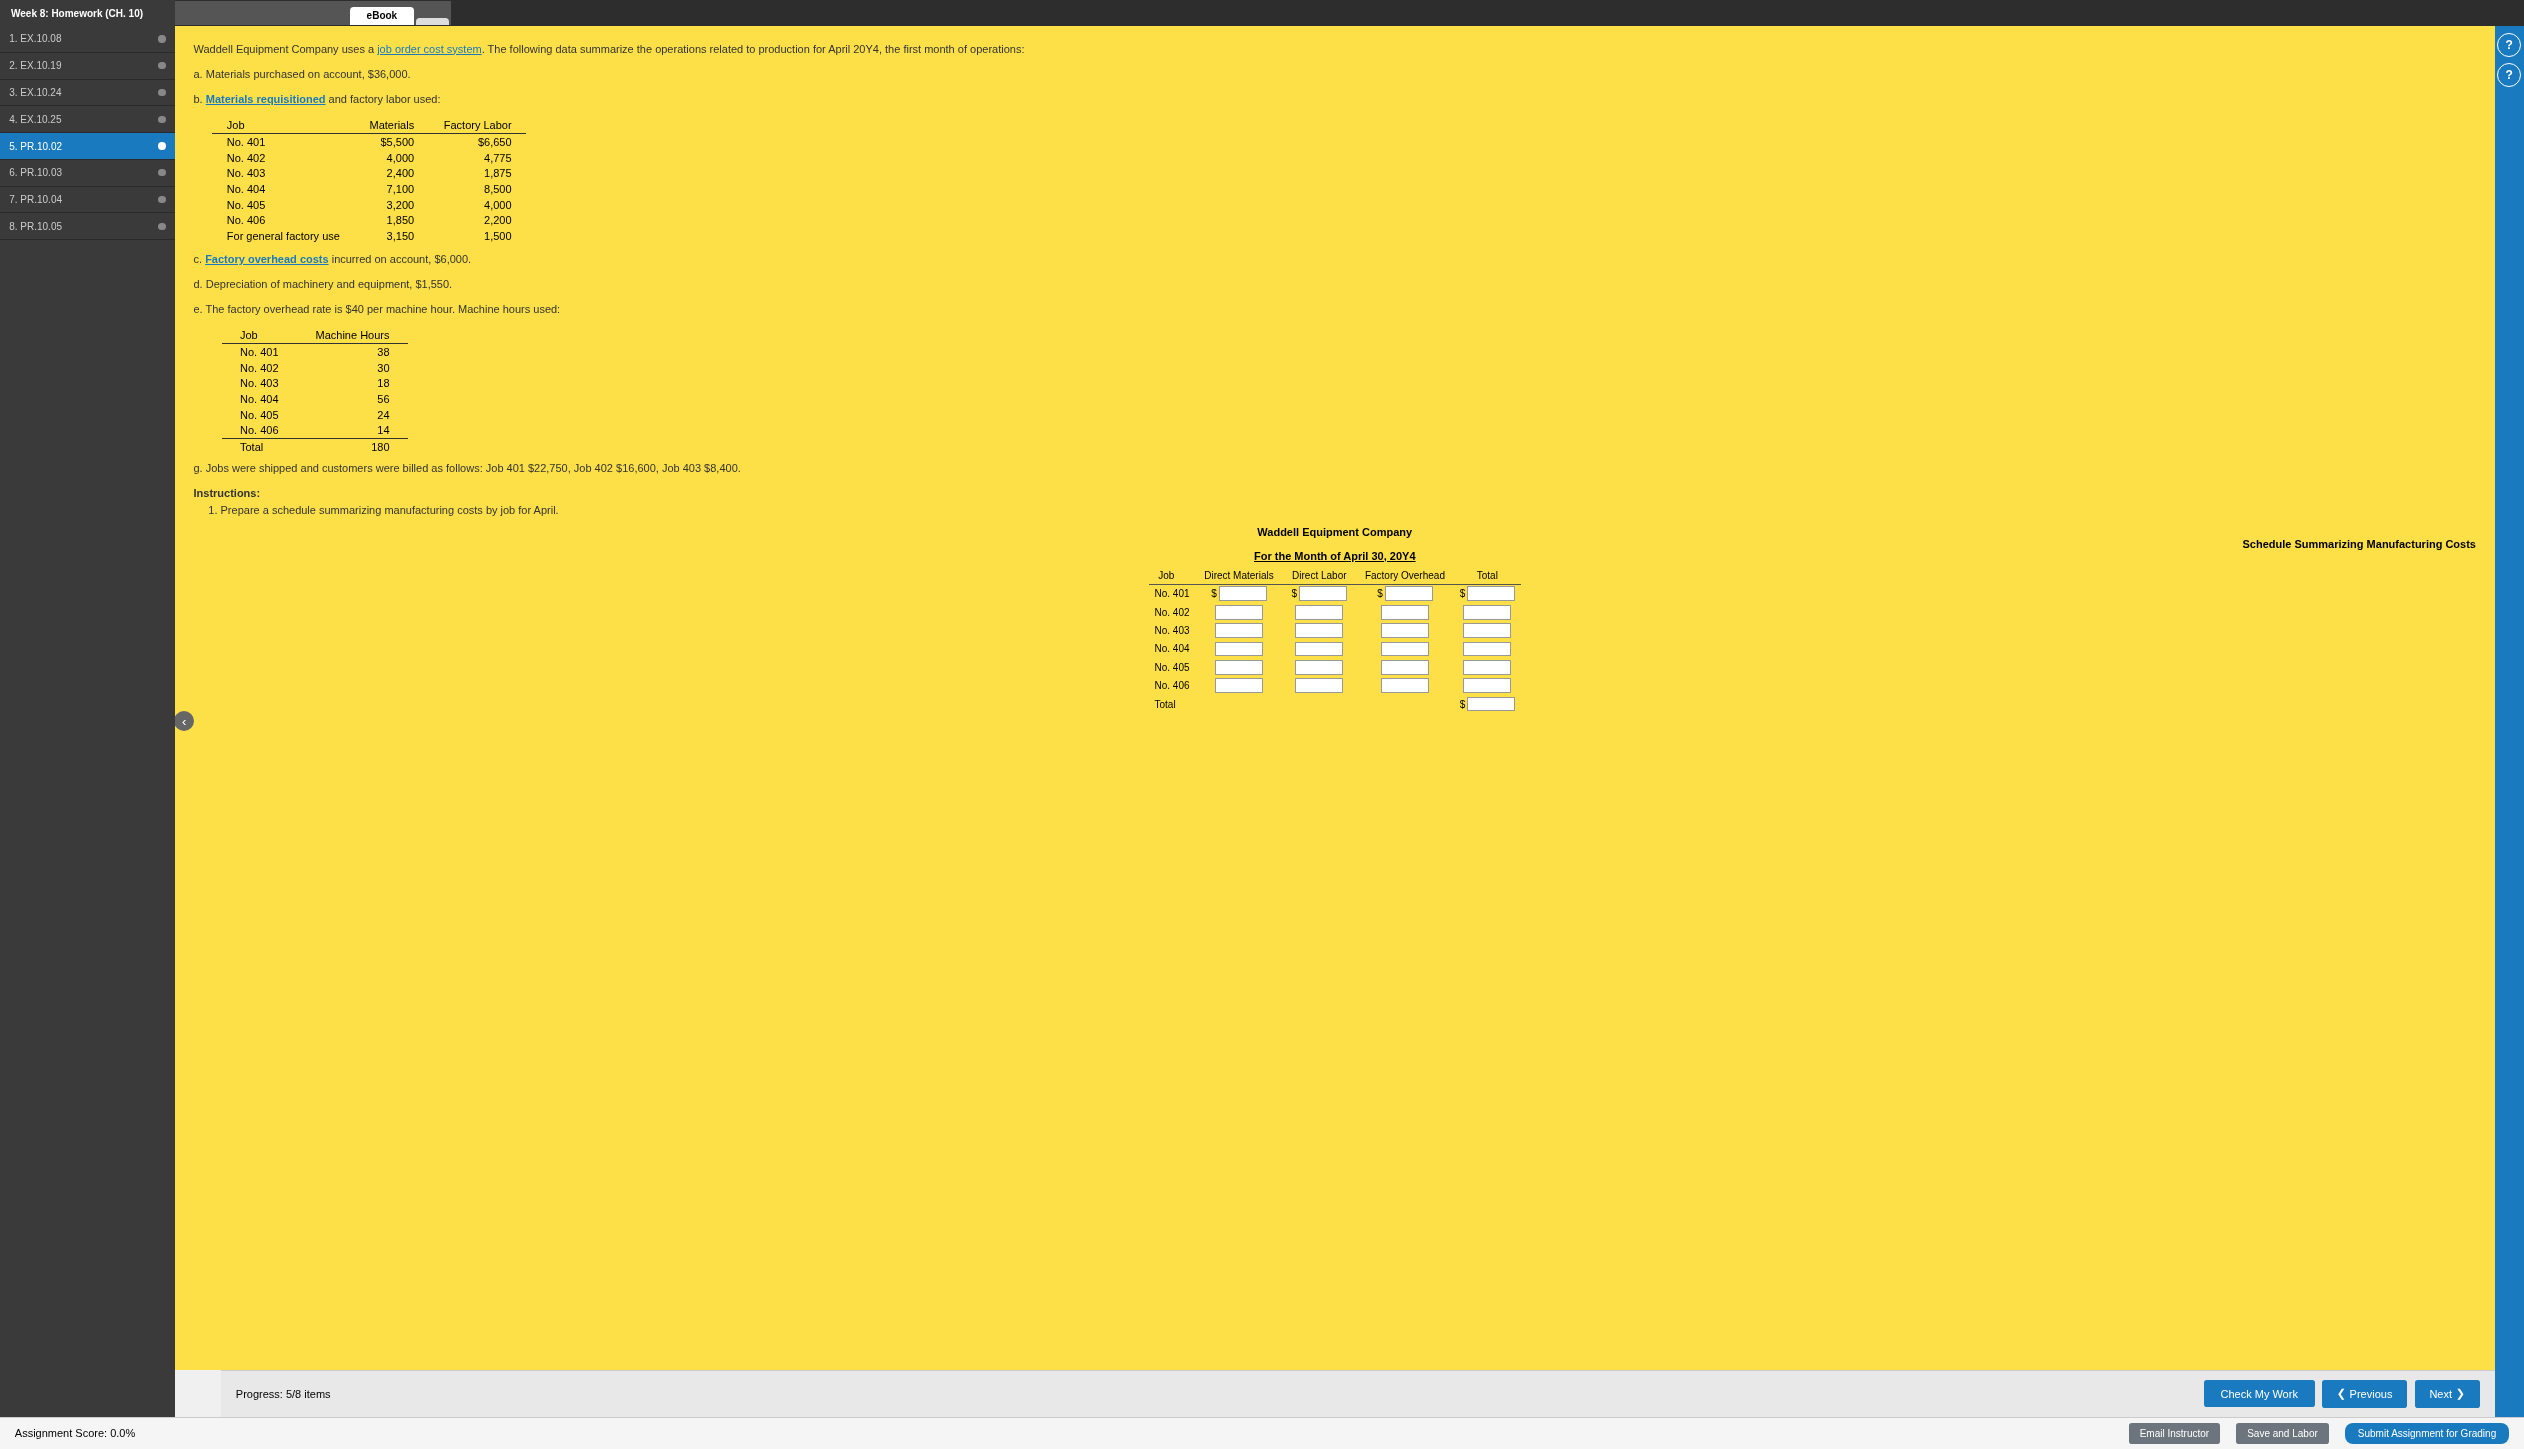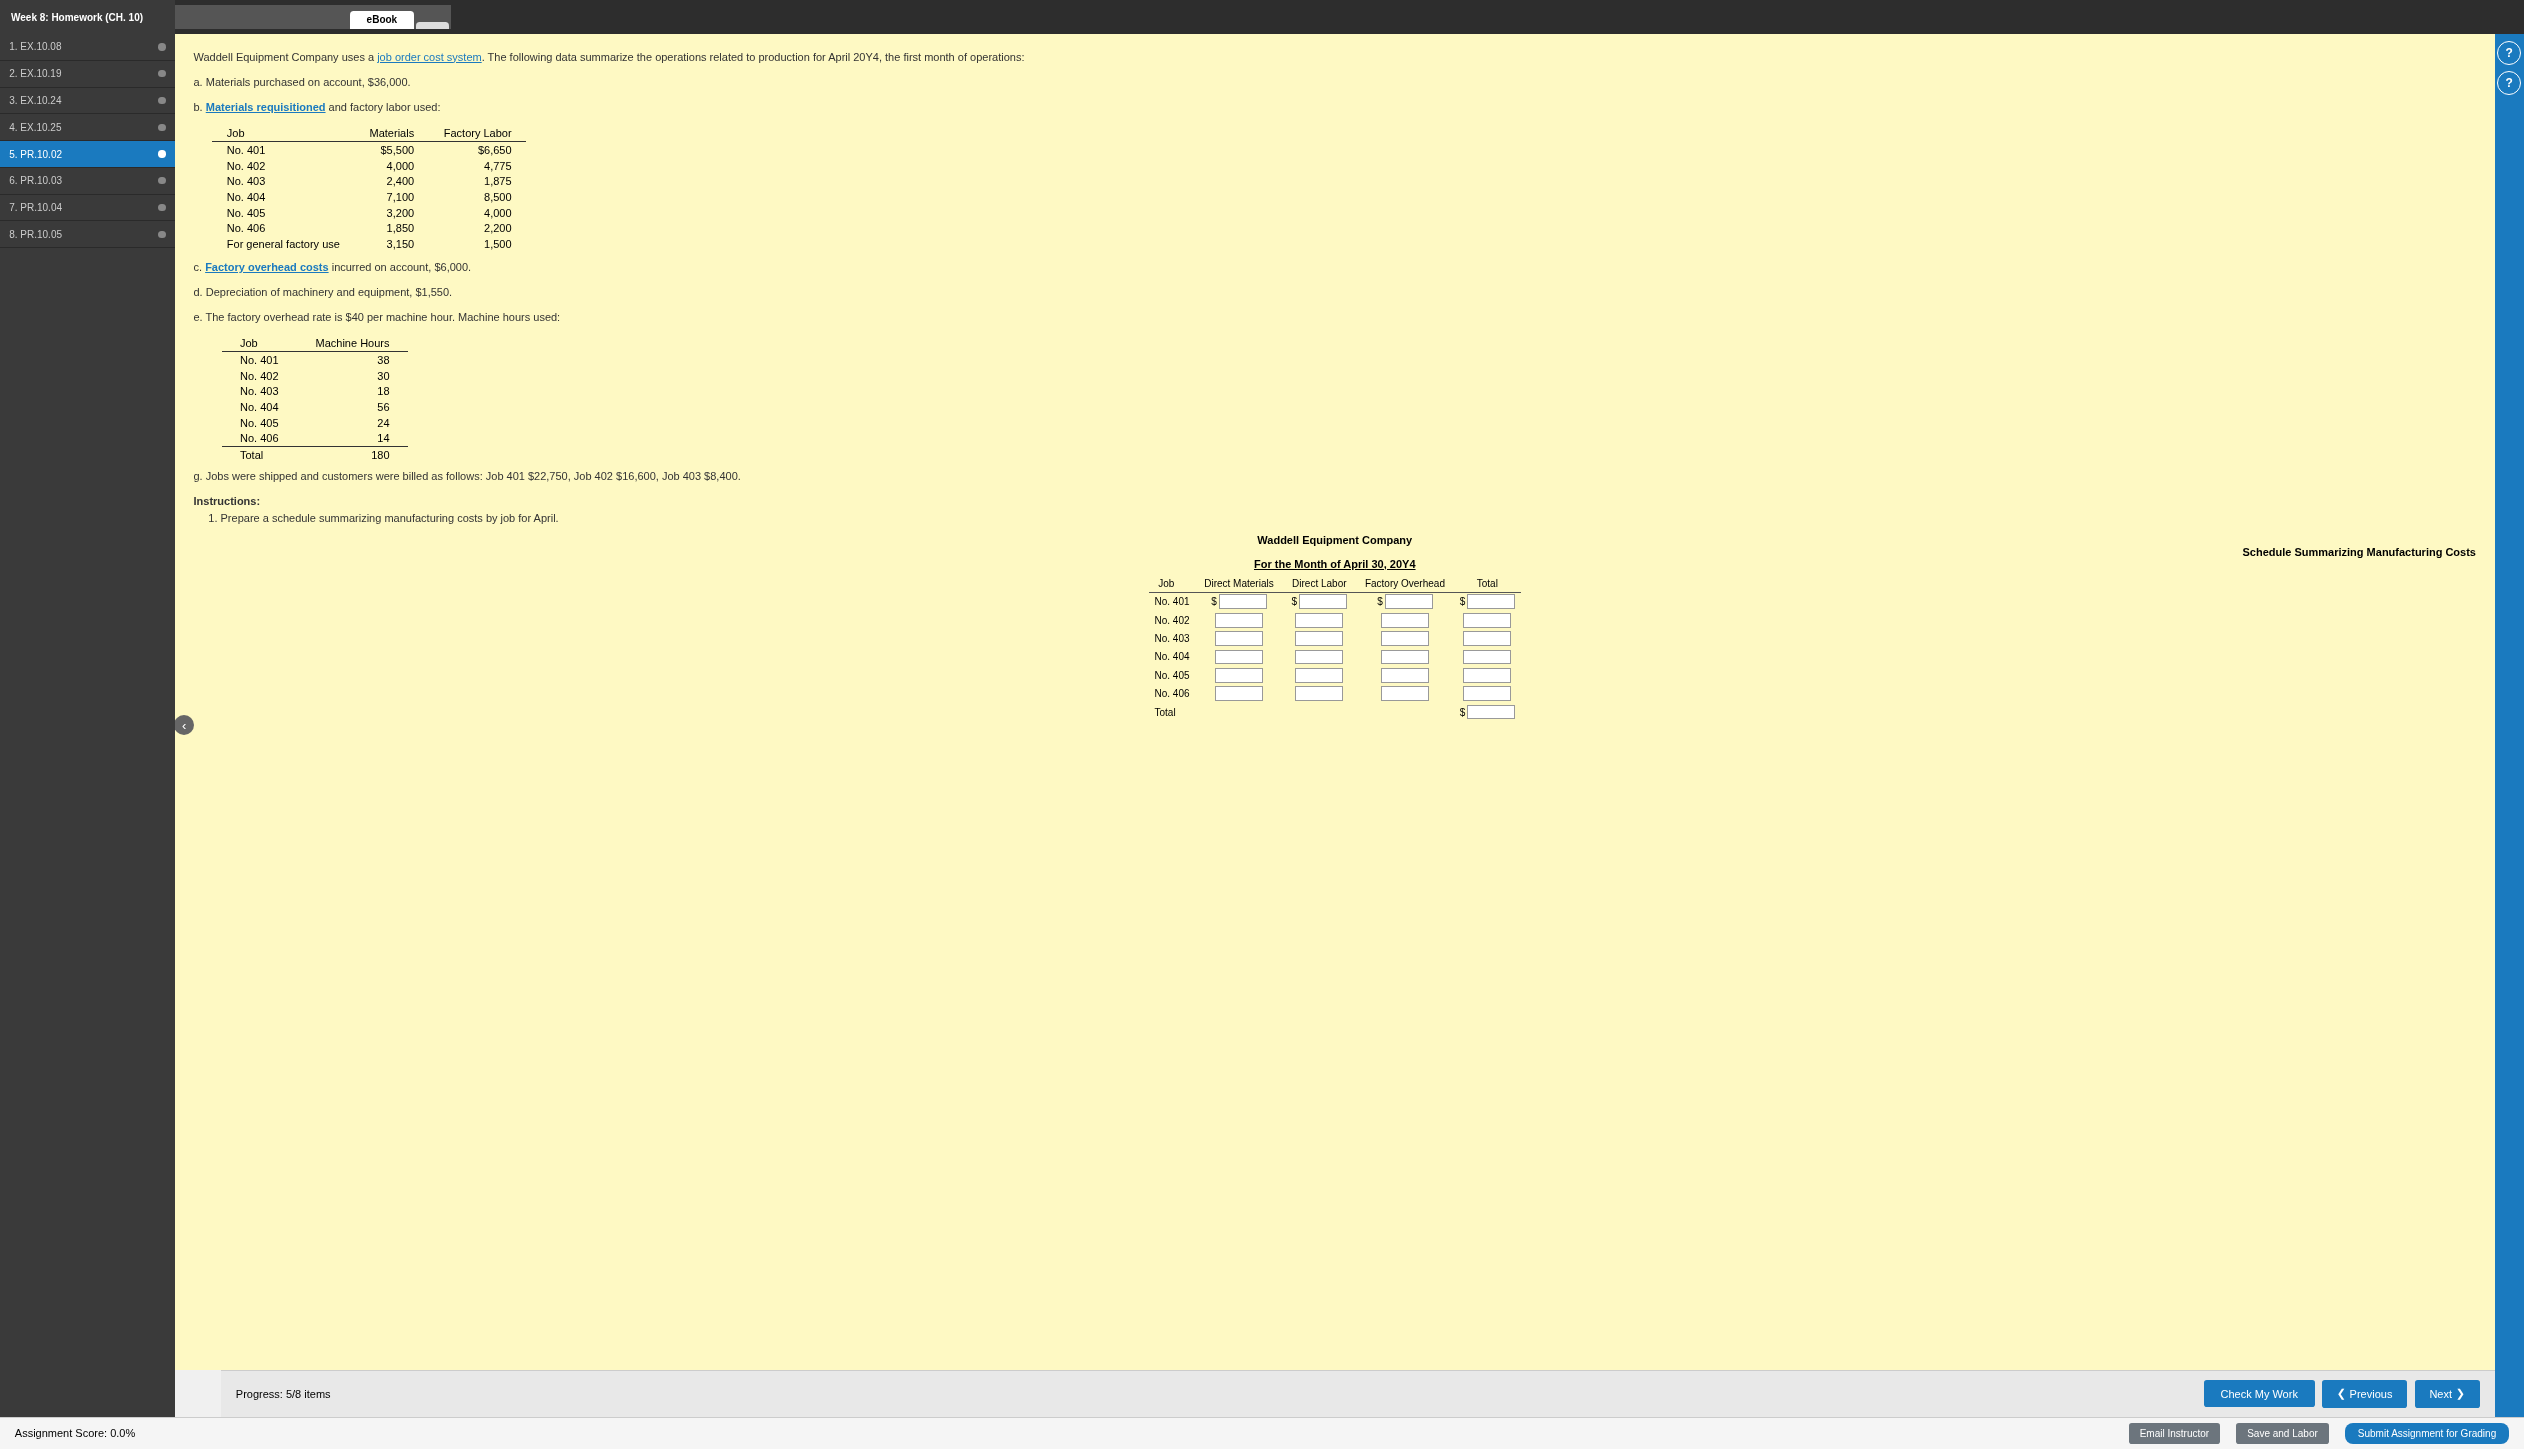--- a/index.html
+++ b/index.html
@@ -1,41 +1,41 @@
 <!DOCTYPE html>
 <html style="font-size:14.8px"><head>
   <meta charset="utf-8">
   <style>
     * { box-sizing: border-box; margin: 0; padding: 0; }
     body { font-family: Arial, sans-serif; font-size: 11px; background: #f0f0f0; height: 100vh; overflow: hidden; display: flex; flex-direction: column; }
 
     #app { display: flex; flex-direction: column; height: 100vh; }
 
     
-    #top-bar { display: flex; background: #2d2d2d; height: 34px; align-items: center; flex-shrink: 0; }
+    #top-bar { display: flex; background: #2d2d2d; height: 26px; align-items: center; flex-shrink: 0; }
     #assignment-title { color: white; font-size: 10px; font-weight: bold; padding: 0 11px; background: #3a3a3a; height: 100%; display: flex; align-items: center; min-width: 175px; }
 
     
     #tab-bar { display: flex; background: #555; height: 24px; align-items: flex-end; flex-shrink: 0; padding-left: 175px; }
     .tab { padding: 3.7px 16.6px; font-size: 10px; cursor: pointer; background: #ddd; border-top-left-radius: 3.7px; border-top-right-radius: 3.7px; margin-right: 1.8px; }
     .tab.active { background: white; font-weight: bold; }
 
     
     #main { display: flex; flex: 1; overflow: hidden; }
 
     
     #sidebar { width: 175px; background: #3a3a3a; flex-shrink: 0; display: flex; flex-direction: column; overflow-y: auto; }
     .sidebar-item { display: flex; justify-content: space-between; align-items: center; padding: 7.4px 9.2px; color: #ccc; font-size: 10px; cursor: pointer; border-bottom: 0.9px solid #2a2a2a; }
     .sidebar-item.active { background: #1a7abf; color: white; }
     .sidebar-item .dot { width: 7.4px; height: 7.4px; border-radius: 50%; background: #888; flex-shrink: 0; }
     .sidebar-item.active .dot { background: white; }
 
     
     #content-wrapper { flex: 1; display: flex; flex-direction: column; overflow: hidden; position: relative; }
-    #content { flex: 1; overflow-y: auto; background: #fef9c3; padding: 14.8px 18.5px; }
+    #content { flex: 1; overflow-y: auto; background: #fde047; padding: 14.8px 18.5px; }
 
     
     #help-panel { width: 29.5px; background: #1a7abf; display: flex; flex-direction: column; align-items: center; padding-top: 7.4px; flex-shrink: 0; }
     .help-btn { width: 24px; height: 24px; border-radius: 50%; background: #1a7abf; border: 1.8px solid white; color: white; display: flex; align-items: center; justify-content: center; font-weight: bold; font-size: 12px; cursor: pointer; margin-bottom: 5.5px; }
 
     
     #bottom-nav { background: #e8e8e8; border-top: 0.9px solid #ccc; padding: 9.2px 14.8px; display: flex; justify-content: space-between; align-items: center; flex-shrink: 0; margin-left: 46px; }
     .nav-buttons { display: flex; gap: 7.4px; align-items: center; }
     .btn-check { background: #1a7abf; color: white; border: none; padding: 7.4px 16.6px; font-size: 11px; cursor: pointer; border-radius: 2.8px; }
     .btn-nav { background: #1a7abf; color: white; border: none; padding: 7.4px 14.8px; font-size: 11px; cursor: pointer; border-radius: 2.8px; display: flex; align-items: center; gap: 3.7px; }

